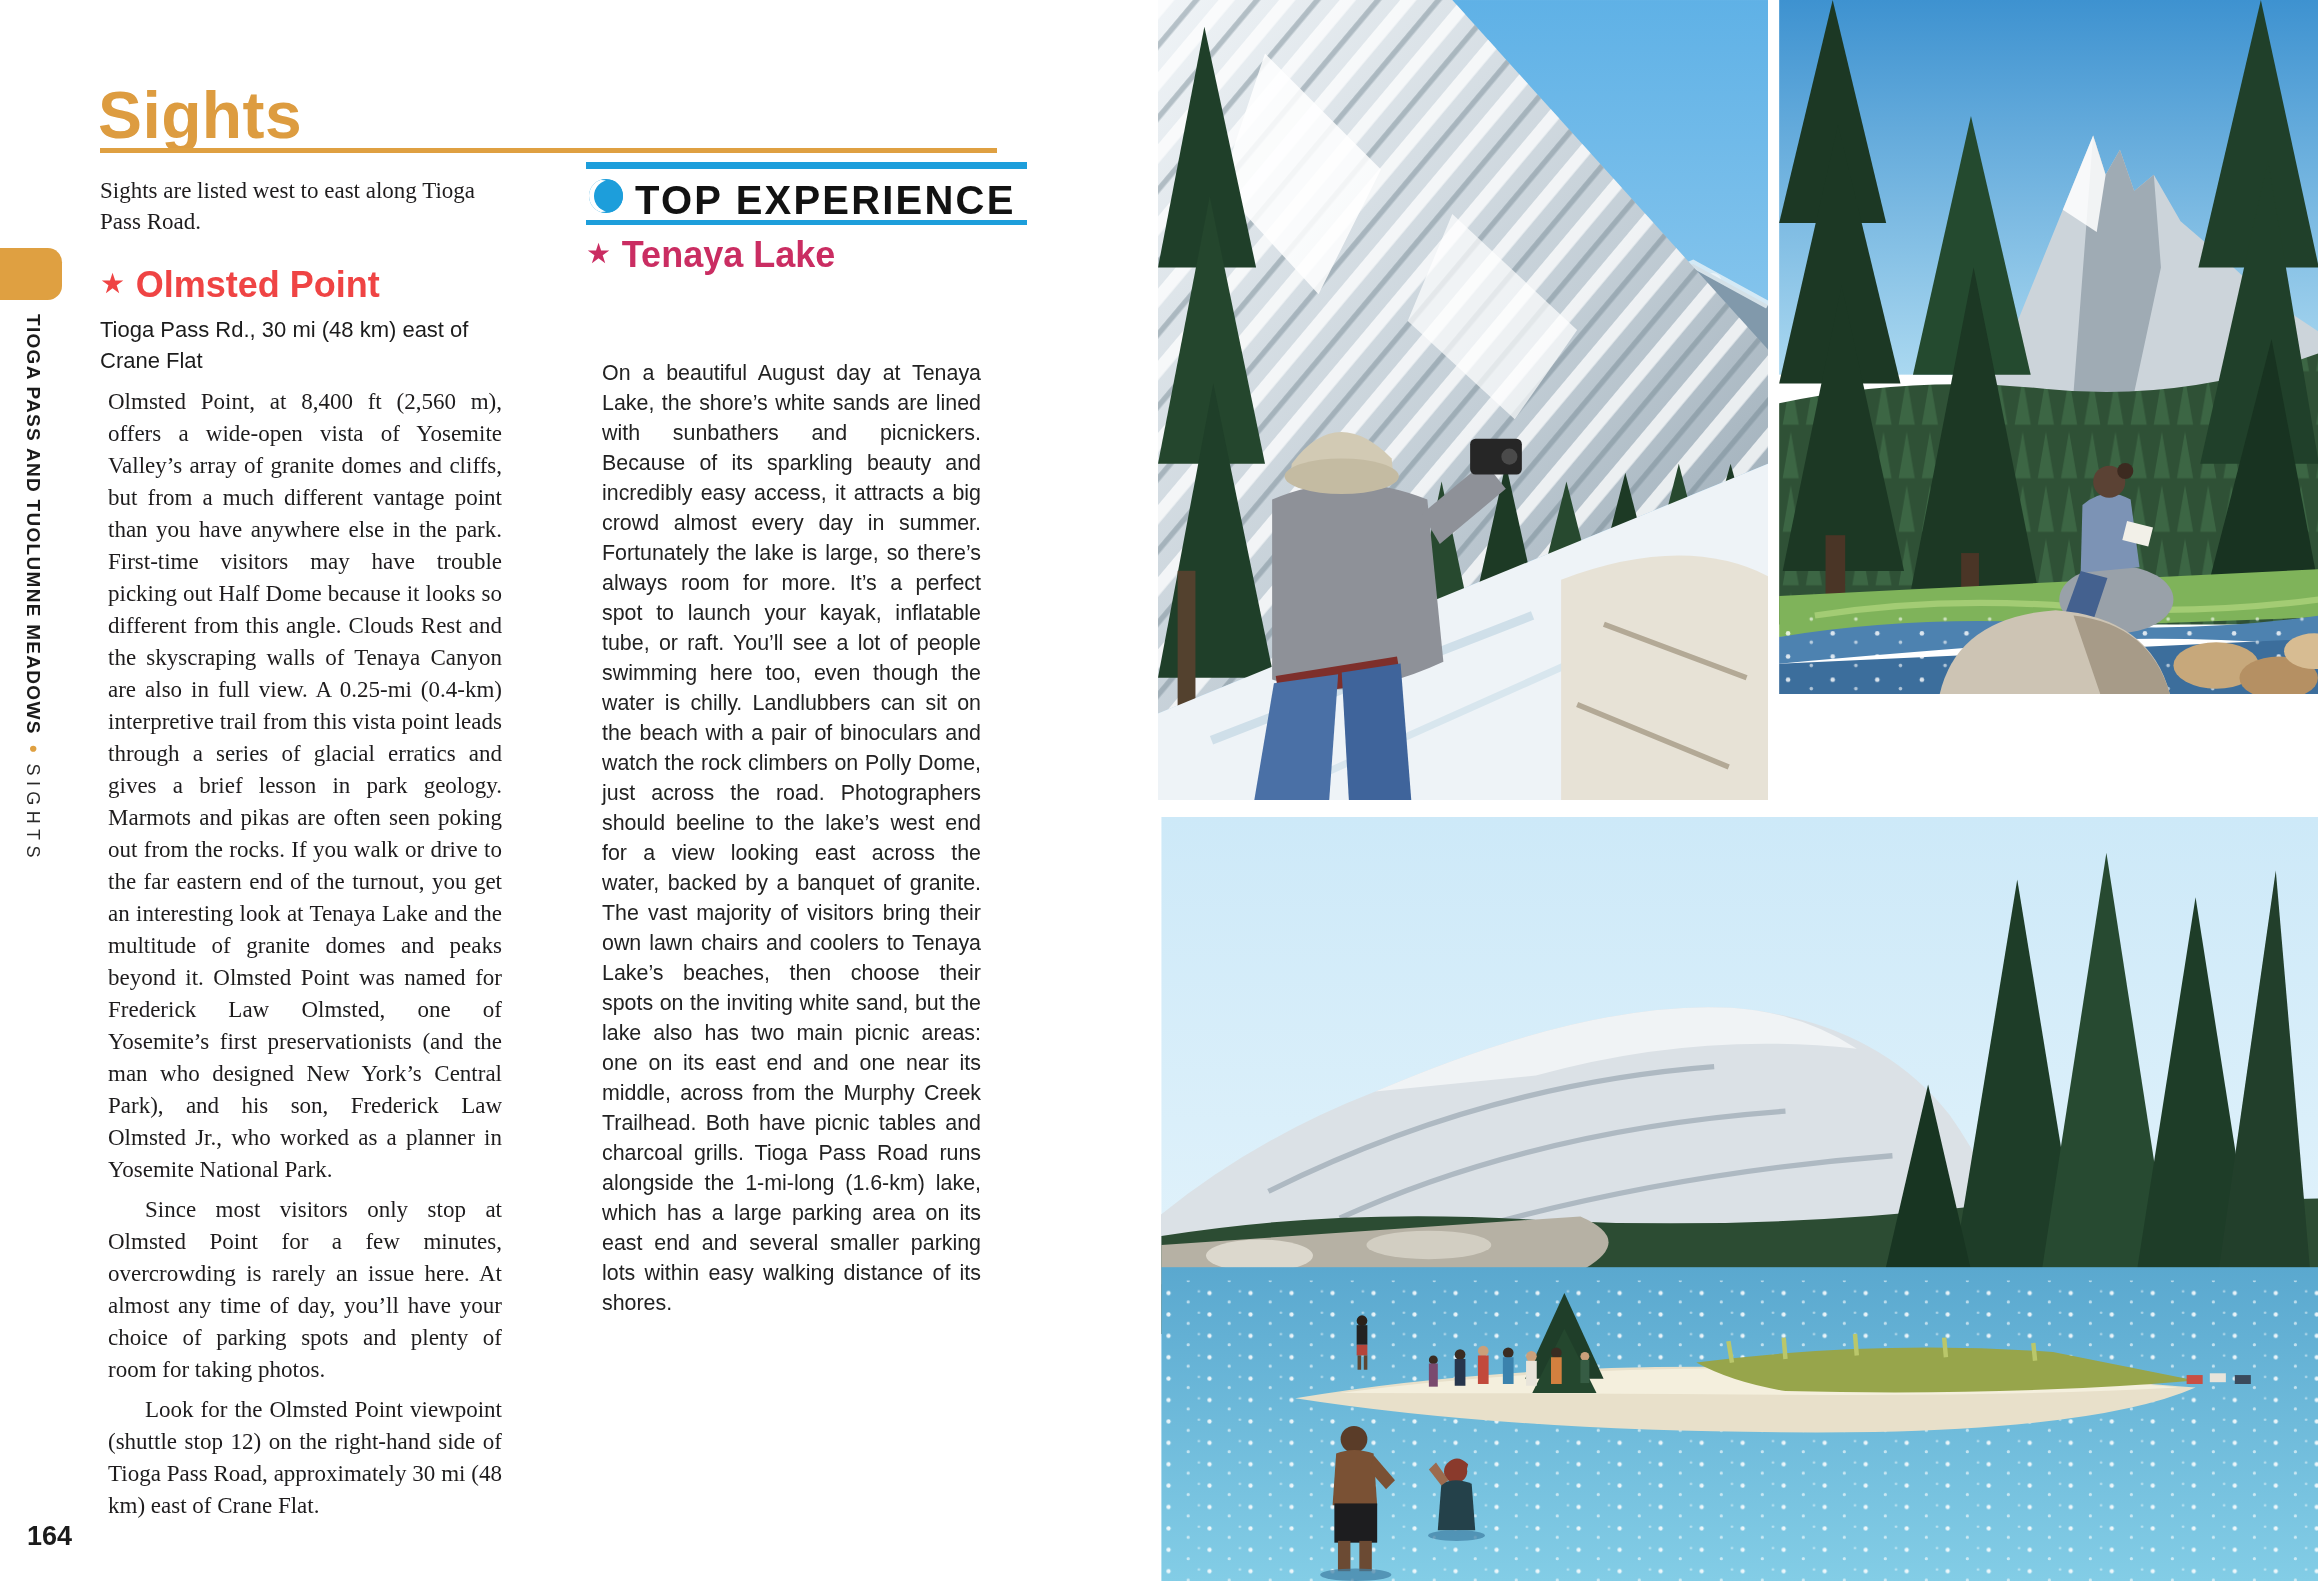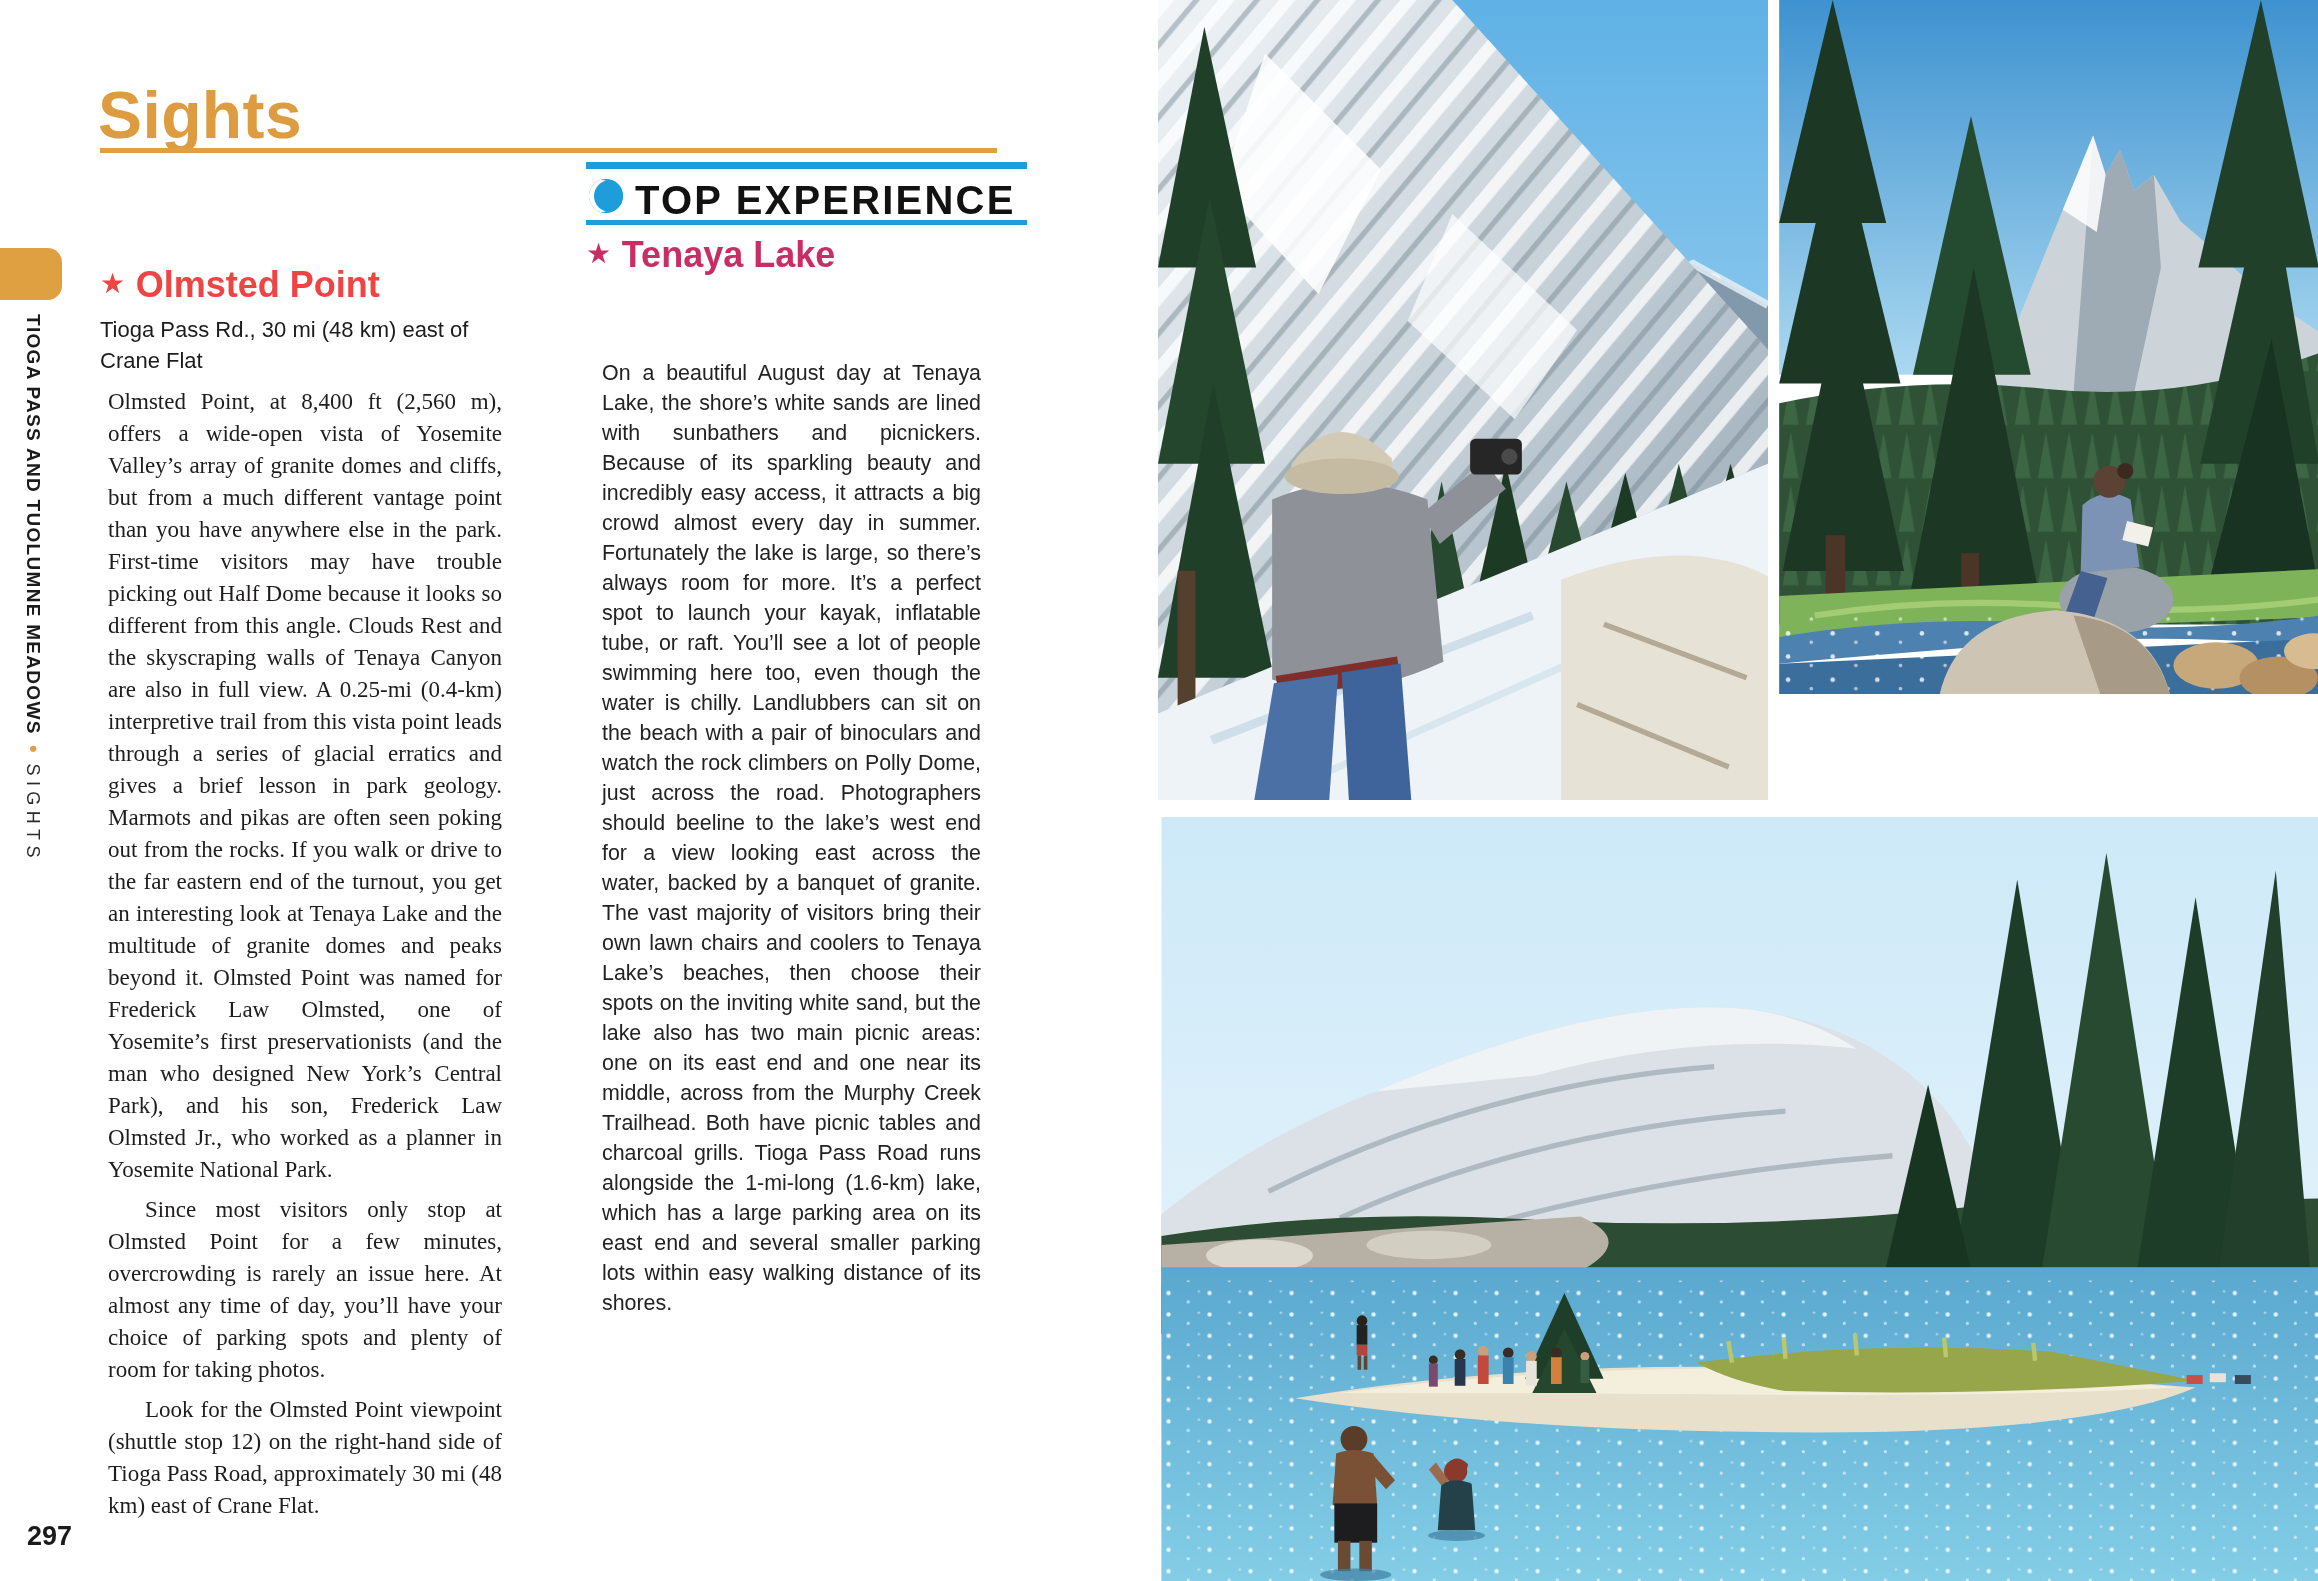--- a/index.html
+++ b/index.html
@@ -56,25 +56,26 @@
 <body>
 
 <div id="page">
 
   <div class="abs" id="side-tab"></div>
   <div class="abs" id="side-strip">
     <span class="chap">TIOGA PASS AND TUOLUMNE MEADOWS</span>
     <span class="dot">•</span>
     <span class="sect">SIGHTS</span>
   </div>
-  <div class="abs" id="page-number">297</div>
+  <div class="abs" id="page-number">164</div>
 
   <div class="abs" id="page-title">Sights</div>
   <div class="abs" id="title-rule"></div>
 
+  <div class="abs serif" id="intro">Sights are listed west to east along Tioga Pass Road.</div>
 
   <div class="abs" id="olmsted-head">
     <span class="star">★</span><span>Olmsted Point</span>
   </div>
   <div class="abs" id="olmsted-address">Tioga Pass Rd., 30 mi (48 km) east of Crane Flat</div>
   <div class="abs serif" id="olmsted-body">
     <p>Olmsted Point, at 8,400 ft (2,560 m), offers a wide-open vista of Yosemite Valley’s array of granite domes and cliffs, but from a much different vantage point than you have anywhere else in the park. First-time visitors may have trouble picking out Half Dome because it looks so different from this angle. Clouds Rest and the skyscraping walls of Tenaya Canyon are also in full view. A 0.25-mi (0.4-km) interpretive trail from this vista point leads through a series of glacial erratics and gives a brief lesson in park geology. Marmots and pikas are often seen poking out from the rocks. If you walk or drive to the far eastern end of the turnout, you get an interesting look at Tenaya Lake and the multitude of granite domes and peaks beyond it. Olmsted Point was named for Frederick Law Olmsted, one of Yosemite’s first preservationists (and the man who designed New York’s Central Park), and his son, Frederick Law Olmsted Jr., who worked as a planner in Yosemite National Park.</p>
     <p class="ind">Since most visitors only stop at Olmsted Point for a few minutes, overcrowding is rarely an issue here. At almost any time of day, you’ll have your choice of parking spots and plenty of room for taking photos.</p>
     <p class="ind">Look for the Olmsted Point viewpoint (shuttle stop 12) on the right-hand side of Tioga Pass Road, approximately 30 mi (48 km) east of Crane Flat.</p>
   </div>

